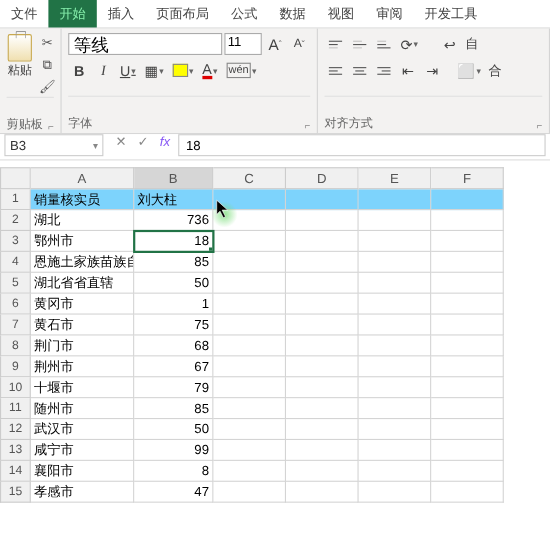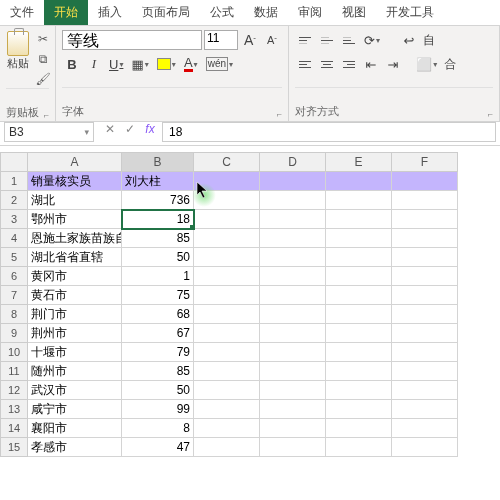--- a/index.html
+++ b/index.html
@@ -1,20 +1,20 @@
 <!DOCTYPE html>
 <html><head>
 <meta charset="utf-8">
 <style>
   * { box-sizing: border-box; margin: 0; padding: 0; }
   body { font-family: "Microsoft YaHei", Arial, sans-serif; font-size: 12px; background: #fff; width: 500px; height: 500px; overflow: hidden; }
   
   .tabs { display: flex; background: #fff; height: 26px; align-items: stretch; border-bottom: 1px solid #d4d4d4; }
   .tab { padding: 6px 10px; color: #444; cursor: pointer; display: flex; align-items: center; font-size: 12px; font-family: Liberation Mono, monospace; }
-  .tab.active { background: #217346; color: #fde047; }
+  .tab.active { background: #217346; color: #86efac; }
   
   .ribbon { display: flex; background: #f3f2f1; border-bottom: 1px solid #d4d4d4; height: 96px; }
   .group { border-right: 1px solid #d4d4d4; padding: 4px 6px 2px 6px; display: flex; flex-direction: column; justify-content: space-between; }
   .group-body { display: flex; flex-direction: column; gap: 4px; flex: 1; }
   .group-label { text-align: left; font-size: 11px; color: #666; padding-top: 16px; border-top: 1px solid #e0e0e0; position: relative; }
   .group-label .launcher { position: absolute; right: 0; bottom: 0; font-size: 9px; color: #888; }
   
   .clip-big { width: 36px; height: 42px; display: flex; flex-direction: column; align-items: center; justify-content: center; border: 1px solid transparent; }
   .clip-icon { width: 22px; height: 26px; background: linear-gradient(#fff,#f0e0b0); border: 1px solid #c9a94e; border-radius: 2px; position: relative; }
   .clip-icon::before { content: ""; position: absolute; top: -4px; left: 6px; width: 8px; height: 6px; border: 1px solid #999; border-bottom: none; border-radius: 2px 2px 0 0; }
@@ -49,42 +49,42 @@
   .ch { height: 20px; background: #f0f0f0; border: 1px solid #ccc; border-left: none; text-align: center; color: #555; font-size: 12px; line-height: 18px; }
   .row { display: flex; }
   .rh { width: 28px; background: #f0f0f0; border: 1px solid #ccc; border-top: none; text-align: center; color: #555; font-size: 11px; line-height: 18px; }
   .cell { height: 19px; border-right: 1px solid #d4d4d4; border-bottom: 1px solid #d4d4d4; padding: 0 3px; font-size: 12px; line-height: 18px; overflow: hidden; white-space: nowrap; }
   .cA { width: 94px; text-align: left; }
   .cB { width: 72px; text-align: right; }
   .cC { width: 66px; }
   .cD { width: 66px; }
   .cE { width: 66px; }
   .cF { width: 66px; }
-  .hl { background: #c4b5fd; }
+  .hl { background: #7dd3fc; }
   .text-left { text-align: left; }
   .ch.sel { background: #d6d6d6; }
   .active-cell { outline: 2px solid #217346; outline-offset: -1px; position: relative; }
   .active-cell::after { content: ""; position: absolute; right: -3px; bottom: -3px; width: 6px; height: 6px; background: #217346; }
   
   .cursor-overlay { position: absolute; left: 196px; top: 29px; pointer-events: none; }
   .cursor-glow { position: absolute; width: 24px; height: 24px; left: -4px; top: 2px; border-radius: 50%; background: radial-gradient(circle, rgba(120,220,120,0.8) 0%, rgba(120,220,120,0) 70%); }
   .cursor-arrow { position: absolute; left: 0; top: 0; }
 </style>
 </head>
 <body>
 
 <div class="tabs" id="tabs">
     <div class="tab">文件</div>
     <div class="tab active">开始</div>
     <div class="tab">插入</div>
     <div class="tab">页面布局</div>
     <div class="tab">公式</div>
     <div class="tab">数据</div>
+    <div class="tab">视图</div>
     <div class="tab">审阅</div>
-    <div class="tab">视图</div>
     <div class="tab">开发工具</div>
   </div>
 
 <div class="ribbon">
   <div class="group" style="width:56px">
     <div class="group-body" style="flex-direction:row;align-items:flex-start">
       <div class="clip-big">
         <div class="clip-icon"></div>
         <div style="font-size:11px;color:#444">粘贴</div>
       </div>

